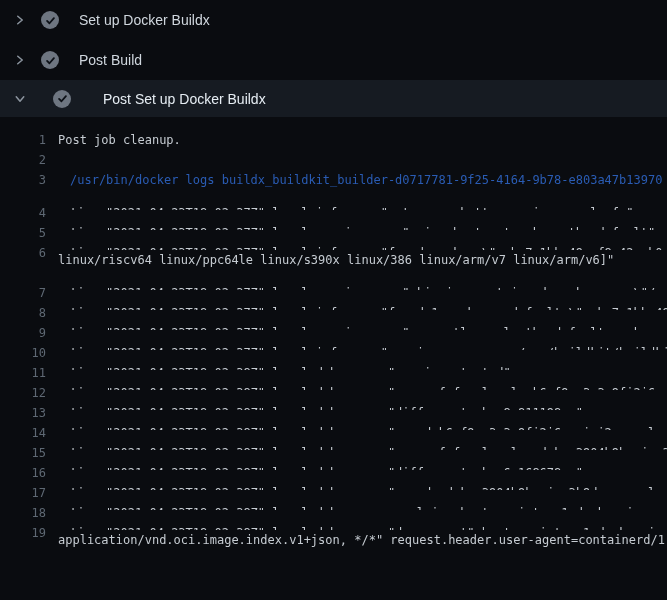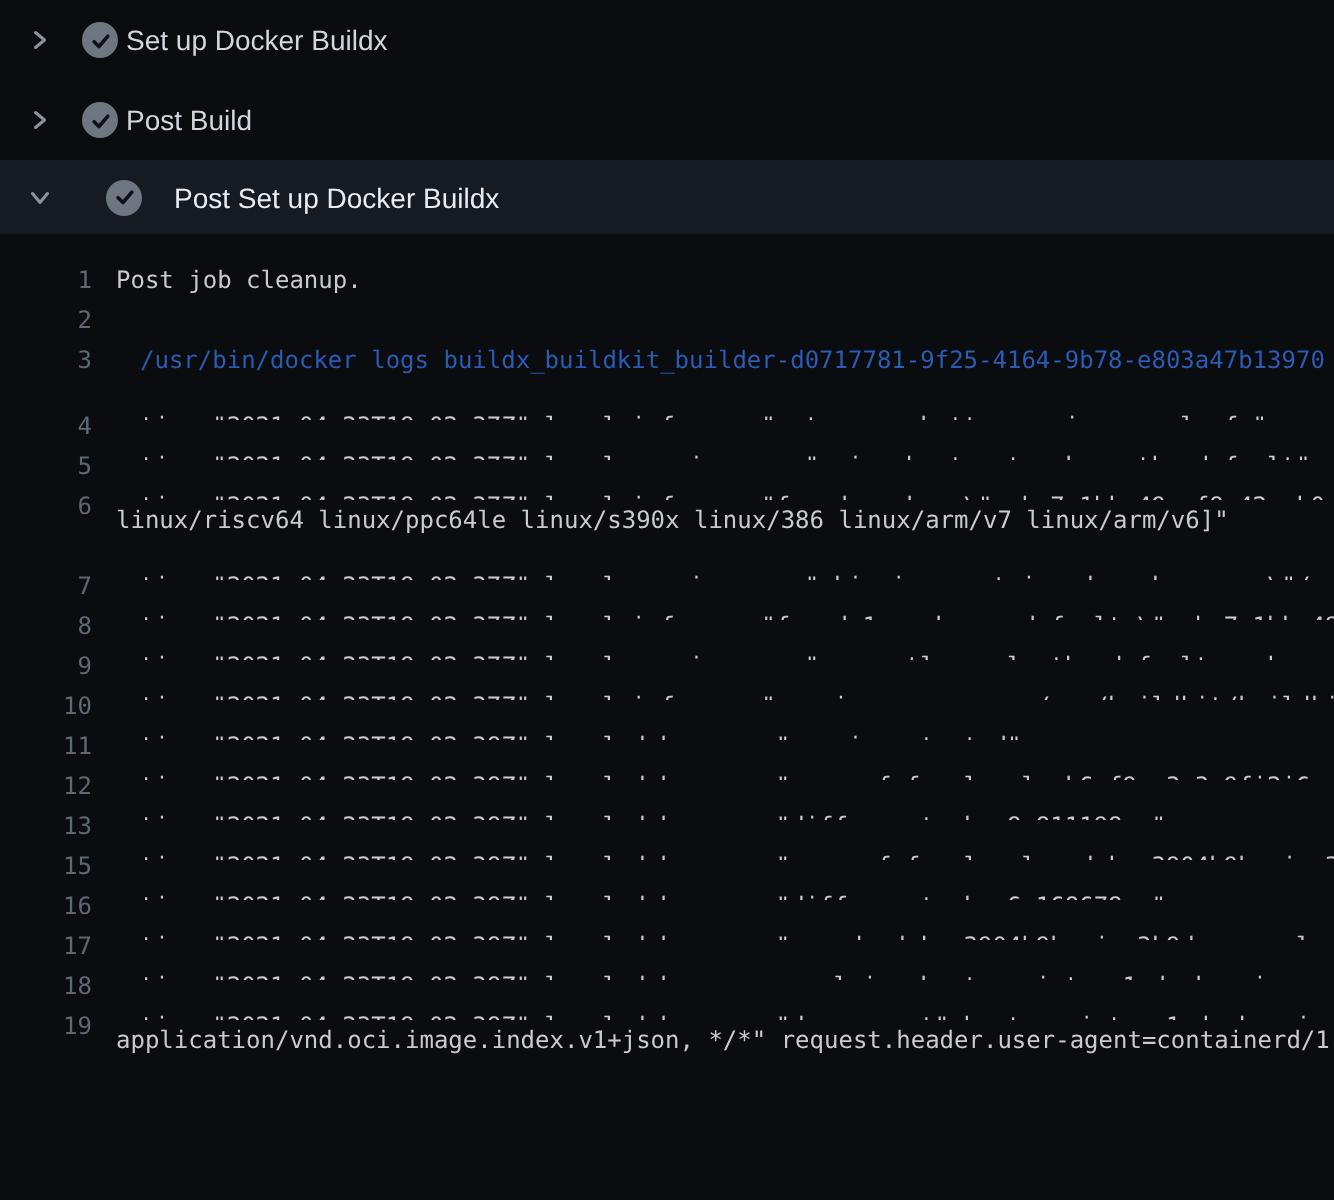--- a/index.html
+++ b/index.html
@@ -32,21 +32,21 @@
   .chev{
     width:16px;height:16px;flex:none;display:flex;align-items:center;justify-content:center;
     color:var(--chevron);
   }
   .chev svg{display:block;}
   .step-row.expanded .chev svg{transform:rotate(90deg);}
   .check{
     width:18px;height:18px;flex:none;margin-left:13px;border-radius:50%;
     background:var(--check-circle);display:flex;align-items:center;justify-content:center;
   }
-  .step-label{margin-left:4px;white-space:nowrap;text-align:right;}
+  .step-label{margin-left:20px;white-space:nowrap;text-align:right;}
   
   .log{
     padding-top:13px;
     font-family:"DejaVu Sans Mono","Liberation Mono",monospace;
     font-size:12px;color:var(--log-text);
   }
   .log-row{display:flex;height:20px;line-height:20px;white-space:nowrap;}
   .ln{
     width:46px;flex:none;text-align:right;color:var(--line-num);
     cursor:pointer;user-select:none;
@@ -152,20 +152,24 @@
   </div>
     <div class="log-row log ind1">
     <span class="ln">12</span>
     <span class="lt"><span class="txt">time="2021-04-23T18:02:38Z" level=debug msg="new ref for local: k6cf9av3n3y9fi2i6rpc</span></span>
   </div>
     <div class="log-row log ind1">
     <span class="ln">13</span>
     <span class="lt"><span class="txt">time="2021-04-23T18:02:38Z" level=debug msg="diffcopy took: 8.811198ms"</span></span>
   </div>
     <div class="log-row log ind1">
+    <span class="ln">14</span>
+    <span class="lt"><span class="txt">time="2021-04-23T18:02:38Z" level=debug msg="saved k6cf9av3n3y9fi2i6rpciwi2m as loca</span></span>
+  </div>
+    <div class="log-row log ind1">
     <span class="ln">15</span>
     <span class="lt"><span class="txt">time="2021-04-23T18:02:38Z" level=debug msg="new ref for local: vdqkvm3904b9hepjcq3k</span></span>
   </div>
     <div class="log-row log ind1">
     <span class="ln">16</span>
     <span class="lt"><span class="txt">time="2021-04-23T18:02:38Z" level=debug msg="diffcopy took: 6.168678ms"</span></span>
   </div>
     <div class="log-row log ind1">
     <span class="ln">17</span>
     <span class="lt"><span class="txt">time="2021-04-23T18:02:38Z" level=debug msg="saved vdqkvm3904b9hepjcq3k9dprz as loca</span></span>

